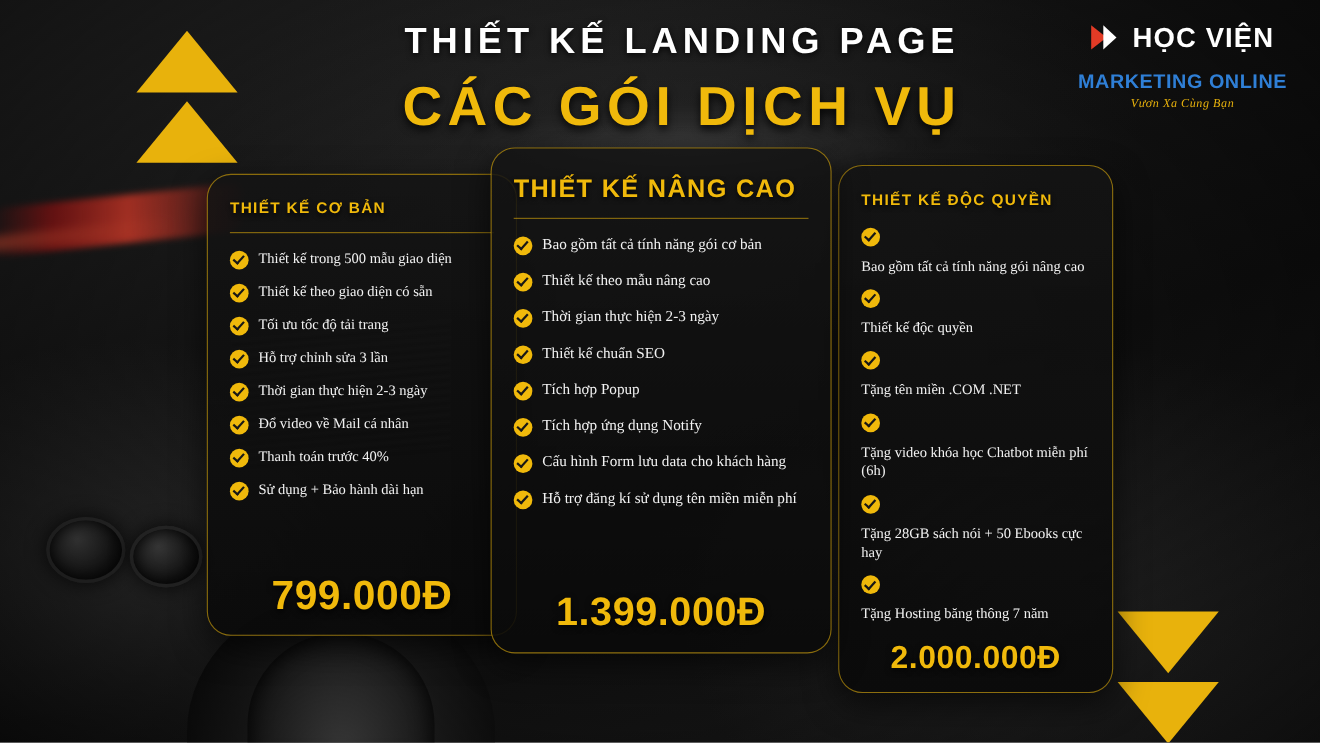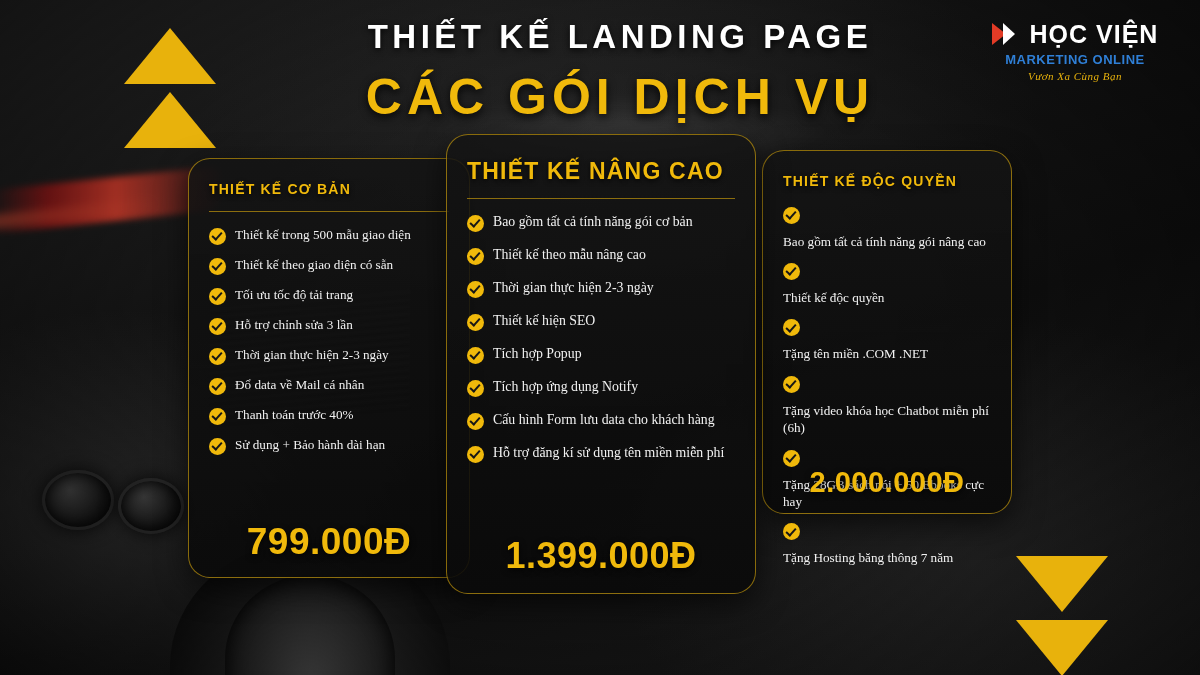--- a/index.html
+++ b/index.html
@@ -150,21 +150,21 @@
   .logo {
     position: absolute;
     right: 30px;
     top: 20px;
     width: 190px;
     text-align: center;
     z-index: 6;
   }
   .logo-top {
     display: flex;
-    align-items: flex-start;
+    align-items: center;
     justify-content: center;
     gap: 8px;
   }
   .logo-mark {
     width: 30px; height: 30px;
     position: relative;
   }
   .logo-mark .m-red {
     position: absolute; left: 0; top: 3px;
     width: 0; height: 0;
@@ -179,22 +179,22 @@
     border-top: 11px solid transparent;
     border-bottom: 11px solid transparent;
   }
   .logo-hv {
     font-size: 25px;
     font-weight: bold;
     color: #ffffff;
     letter-spacing: 1px;
   }
   .logo-mo {
-    margin-top: 2px;
-    font-size: 13px;
+    margin-top: 14px;
+    font-size: 18px;
     font-weight: bold;
     color: #2f7fd6;
     letter-spacing: 0.5px;
   }
   .logo-slogan {
     margin-top: 3px;
     font-size: 11px;
     color: #e8b20c;
     font-family: "Liberation Serif", serif;
     font-style: italic;
@@ -207,21 +207,21 @@
   .card {
     position: absolute;
     border-radius: 22px;
     border: 1px solid rgba(240,185,11,0.55);
     background: linear-gradient(180deg, rgba(20,20,20,0.86), rgba(10,10,10,0.90));
     box-shadow: 0 10px 30px rgba(0,0,0,0.6);
     padding: 22px 20px 14px 20px;
   }
   .card.basic     { left: 188px; top: 158px; width: 282px; height: 420px; }
   .card.advanced  { left: 446px; top: 134px; width: 310px; height: 460px; z-index: 3; }
-  .card.exclusive { left: 762px; top: 150px; width: 250px; height: 364px; }
+  .card.exclusive { left: 762px; top: 150px; width: 250px; height: 480px; }
 
   .card-title {
     color: #f0b90b;
     font-weight: bold;
     font-size: 14px;
     letter-spacing: 1.2px;
     line-height: 1.25;
     text-shadow: 0 2px 5px rgba(0,0,0,0.8);
   }
   .card.advanced .card-title { font-size: 23px; }
@@ -342,21 +342,21 @@
         <li class="feat">
           <span class="check"></span>
           <span class="feat-text">Hỗ trợ chỉnh sửa 3 lần</span>
         </li>
         <li class="feat">
           <span class="check"></span>
           <span class="feat-text">Thời gian thực hiện 2-3 ngày</span>
         </li>
         <li class="feat">
           <span class="check"></span>
-          <span class="feat-text">Đổ data về Mail cá nhân</span>
+          <span class="feat-text">Đổ video về Mail cá nhân</span>
         </li>
         <li class="feat">
           <span class="check"></span>
           <span class="feat-text">Thanh toán trước 40%</span>
         </li>
         <li class="feat">
           <span class="check"></span>
           <span class="feat-text">Sử dụng + Bảo hành dài hạn</span>
         </li>
       </ul>
@@ -374,21 +374,21 @@
         <li class="feat">
           <span class="check"></span>
           <span class="feat-text">Thiết kế theo mẫu nâng cao</span>
         </li>
         <li class="feat">
           <span class="check"></span>
           <span class="feat-text">Thời gian thực hiện 2-3 ngày</span>
         </li>
         <li class="feat">
           <span class="check"></span>
-          <span class="feat-text">Thiết kế hiện SEO</span>
+          <span class="feat-text">Thiết kế chuẩn SEO</span>
         </li>
         <li class="feat">
           <span class="check"></span>
           <span class="feat-text">Tích hợp Popup</span>
         </li>
         <li class="feat">
           <span class="check"></span>
           <span class="feat-text">Tích hợp ứng dụng Notify</span>
         </li>
         <li class="feat">

